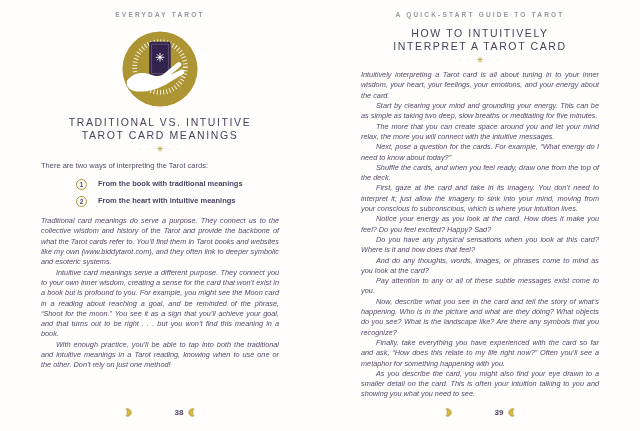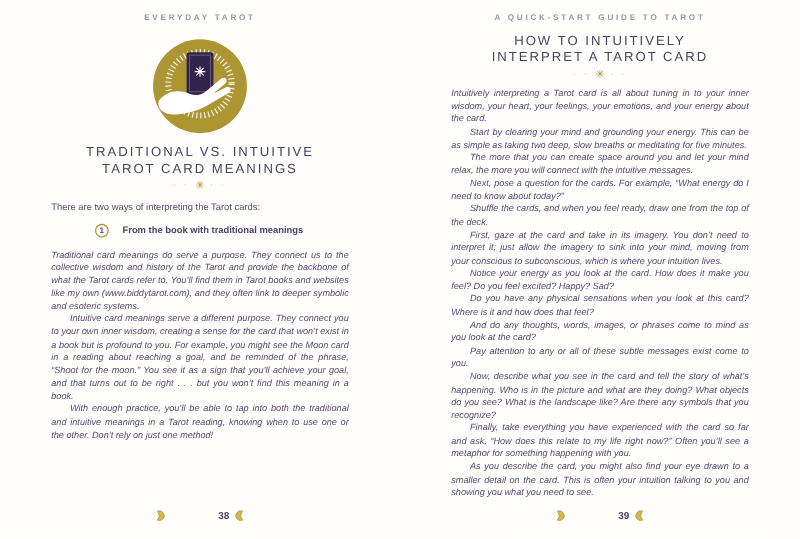--- a/index.html
+++ b/index.html
@@ -103,20 +103,24 @@
         <span class="dots">· ·</span>
       </div>
 
       <p class="intro">There are two ways of interpreting the Tarot cards:</p>
 
       <div class="tarot-list">
         <div class="list-row">
           <span class="num-circle">1</span>
           <span class="list-label">From the book with traditional meanings</span>
         </div>
+        <div class="list-row">
+          <span class="num-circle">2</span>
+          <span class="list-label">From the heart with intuitive meanings</span>
+        </div>
       </div>
 
       <div class="body-text">
         <p class="noindent">Traditional card meanings do serve a purpose. They connect us to the collective wisdom and history of the Tarot and provide the backbone of what the Tarot cards refer to. You’ll find them in Tarot books and websites like my own (www.biddytarot.com), and they often link to deeper symbolic and esoteric systems.</p>
         <p>Intuitive card meanings serve a different purpose. They connect you to your own inner wisdom, creating a sense for the card that won’t exist in a book but is profound to you. For example, you might see the Moon card in a reading about reaching a goal, and be reminded of the phrase, “Shoot for the moon.” You see it as a sign that you’ll achieve your goal, and that turns out to be right . . . but you won’t find this meaning in a book.</p>
         <p>With enough practice, you’ll be able to tap into both the traditional and intuitive meanings in a Tarot reading, knowing when to use one or the other. Don’t rely on just one method!</p>
       </div>
     </div>
 
     <div class="page-footer">

